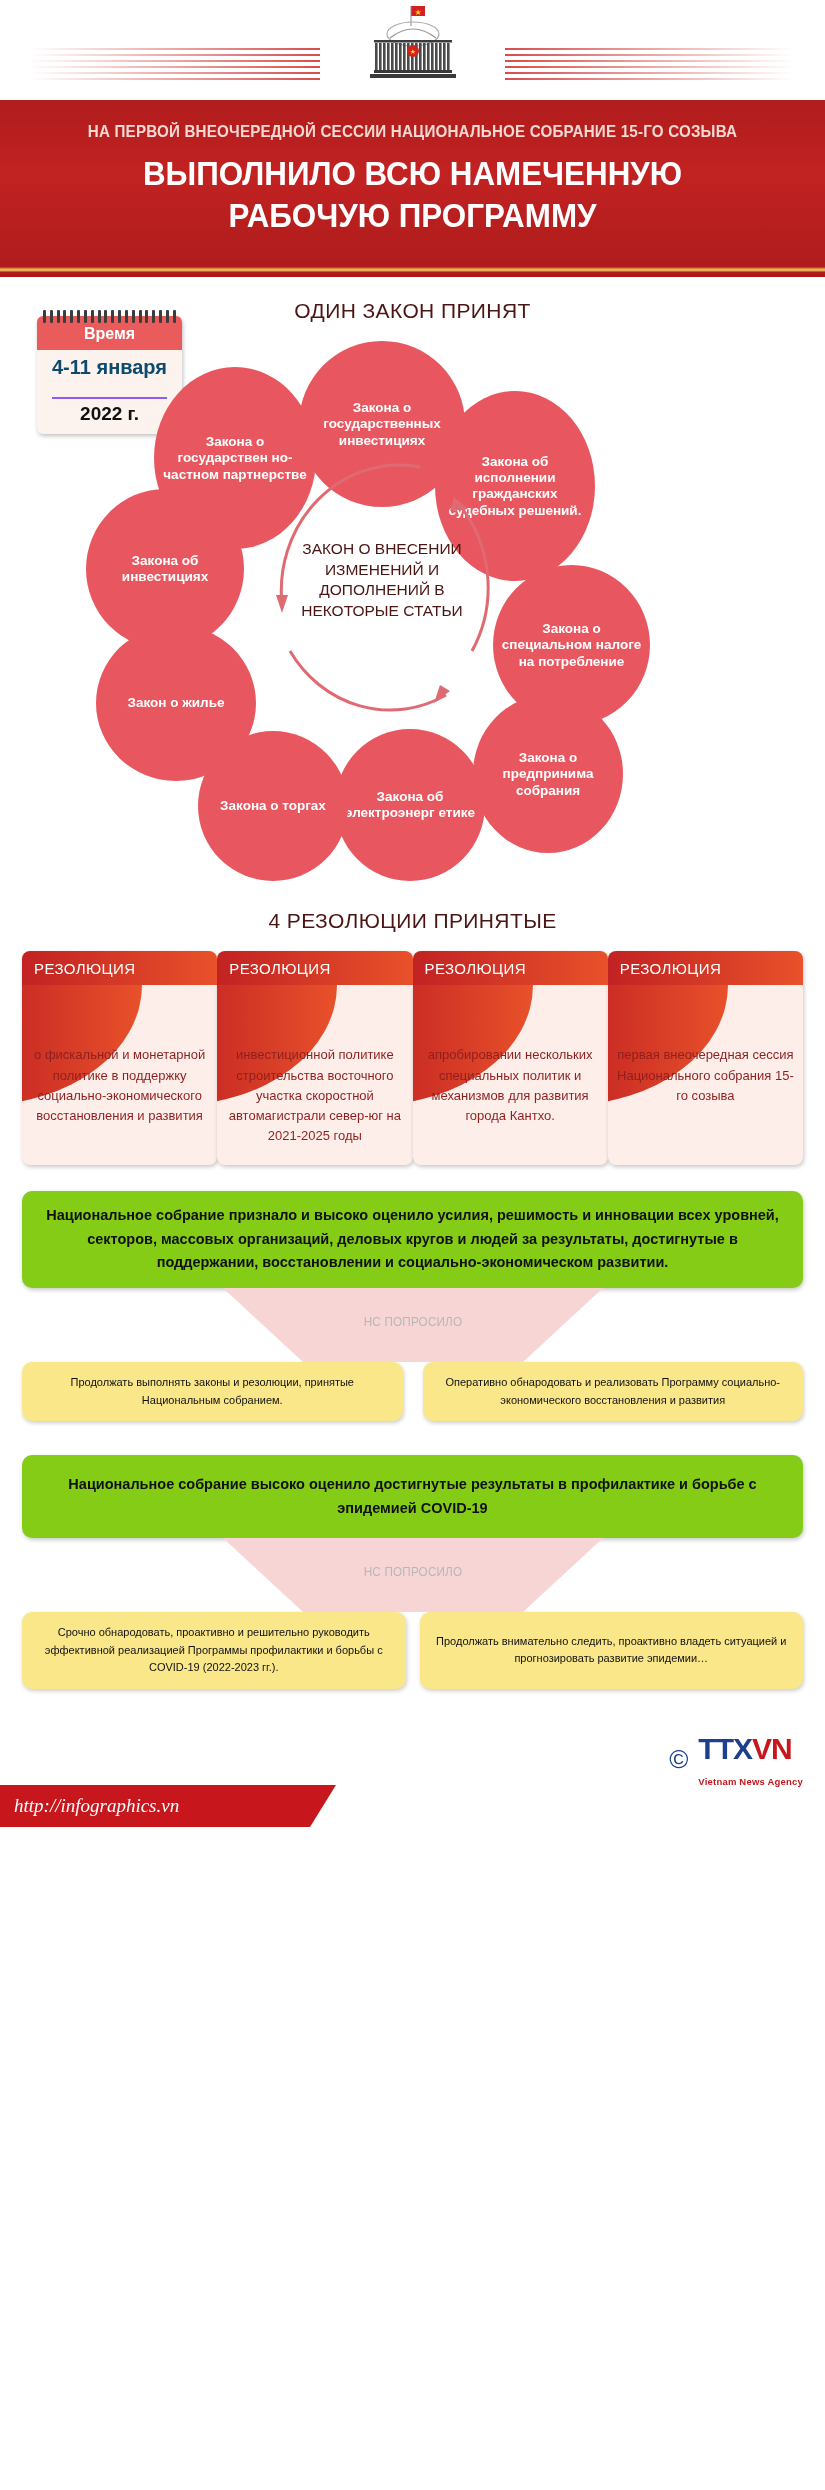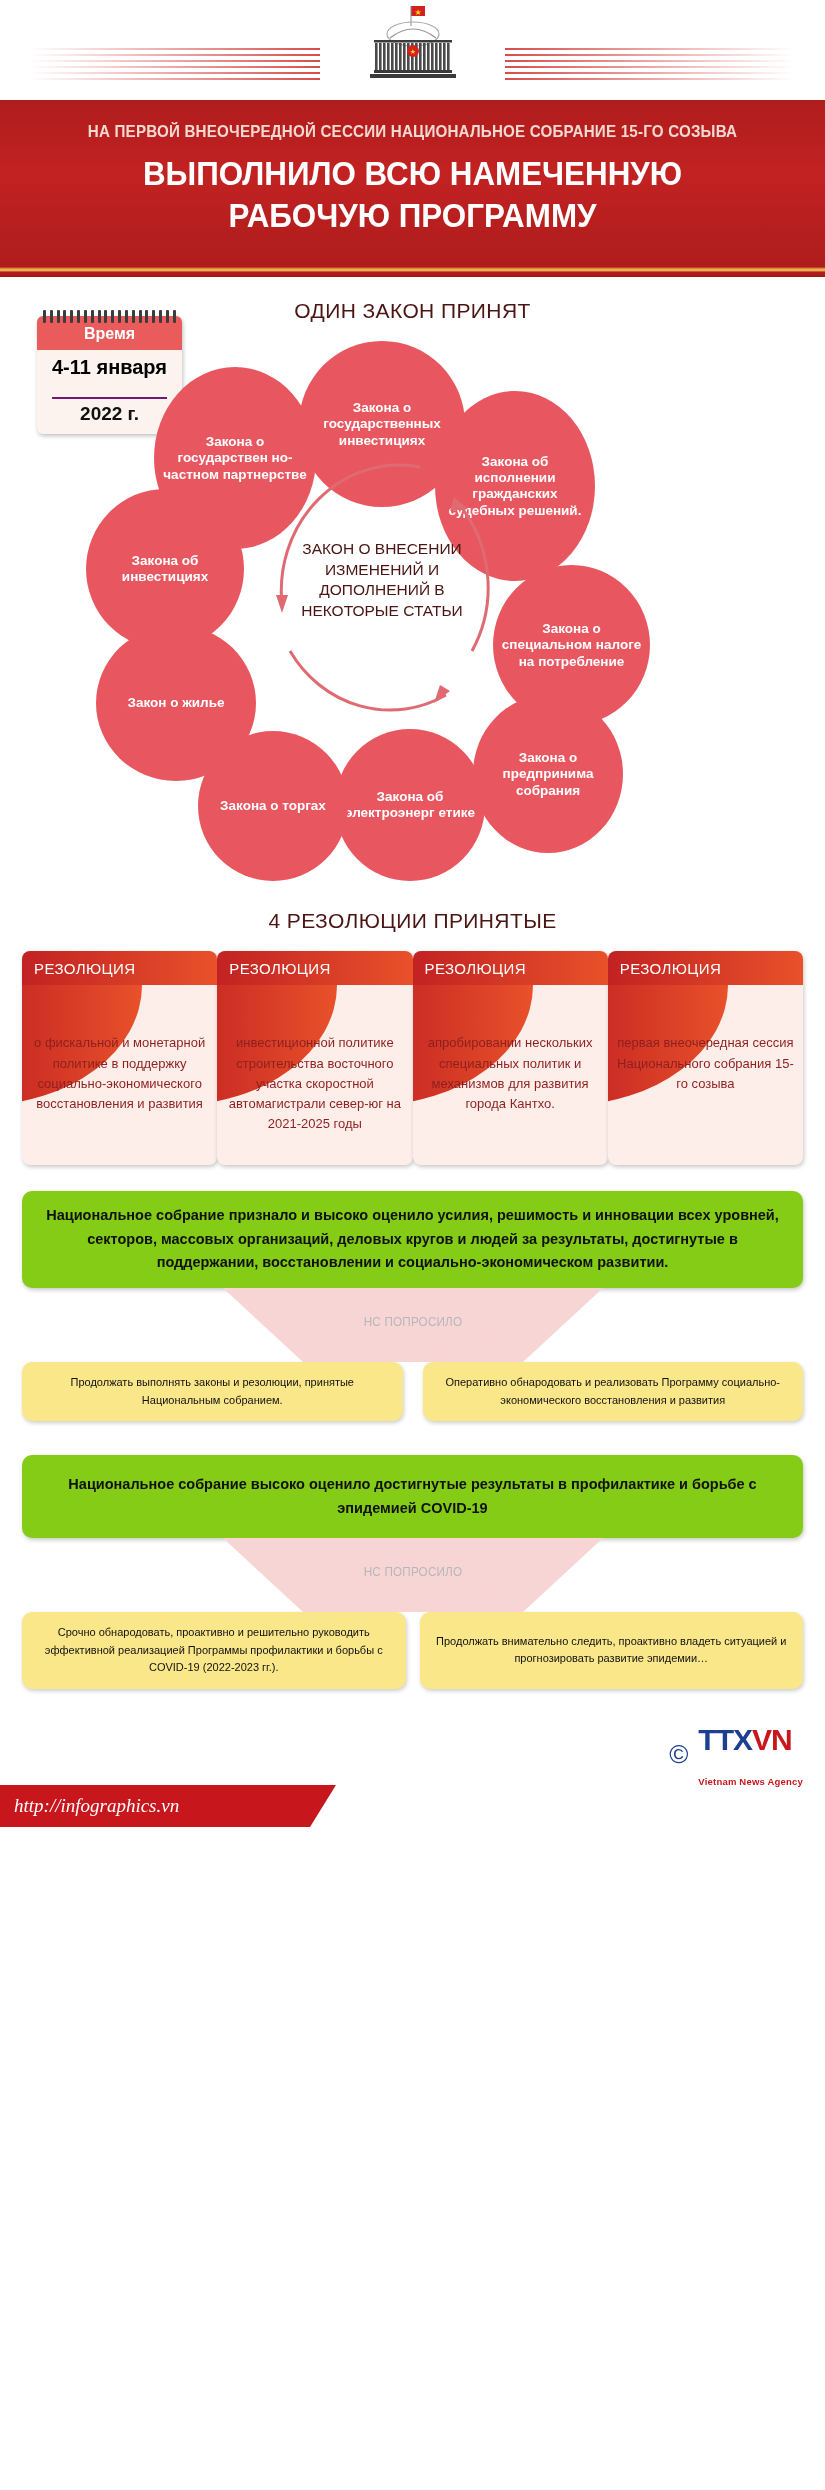--- a/index.html
+++ b/index.html
@@ -113,22 +113,22 @@
   .cal-head {
     background: #ea5c5c;
     color: #fff;
     font-size: 16px;
     font-weight: bold;
     padding: 9px 0 7px;
     border-radius: 6px 6px 0 0;
   }
   .cal-body { padding: 6px 4px 9px; }
   .cal-line1 {
-    font-size: 20px; font-weight: bold; color: #000000;
-    border-bottom: 2px solid #701a75;
+    font-size: 20px; font-weight: bold; color: #0c4a6e;
+    border-bottom: 2px solid #8b5cf6;
     display: inline-block;
     padding-bottom: 18px;
   }
   .cal-line2 { font-size: 19px; font-weight: bold; color: #111; margin-top: 4px; }
 
   .circle-map { position: absolute; left: 0; top: 36px; width: 825px; height: 560px; }
   .bubble {
     position: absolute;
     background: #e8575f;
     border-radius: 50%;
@@ -183,21 +183,21 @@
     position: absolute;
     top: 34px; left: -40px;
     width: 160px; height: 120px;
     background: linear-gradient(to right,#c22222,#e8512a);
     border-radius: 0 0 100% 0;
     z-index: 1;
   }
   .res-body {
     position: relative;
     z-index: 3;
-    padding: 48px 8px 14px;
+    padding: 60px 8px 14px;
     text-align: center;
     color: #8e1f1f;
     font-size: 13px;
     line-height: 1.55;
   }
 
   
   .sec-flow { padding: 26px 22px 0; }
   .pink-box {
     background: #84cc16;
@@ -278,21 +278,21 @@
   .copy { color: #1d3f8f; font-size: 26px; }
   .ttxvn { text-align: center; }
   .ttxvn .word {
     font-size: 30px; font-weight: bold; letter-spacing: -1px;
     display: flex; align-items: baseline;
   }
   .ttxvn .blue { color: #1d3f8f; }
   .ttxvn .red { color: #c8161d; }
   .ttxvn .tag {
     color: #c8161d; font-size: 9.5px; font-weight: bold;
-    letter-spacing: .2px; margin-top: 19px;
+    letter-spacing: .2px; margin-top: 10px;
   }
 </style>
 </head>
 <body>
 
 <div id="page">
 
   <div class="emblem-band">
     <div class="stripes left">
       <i></i>

